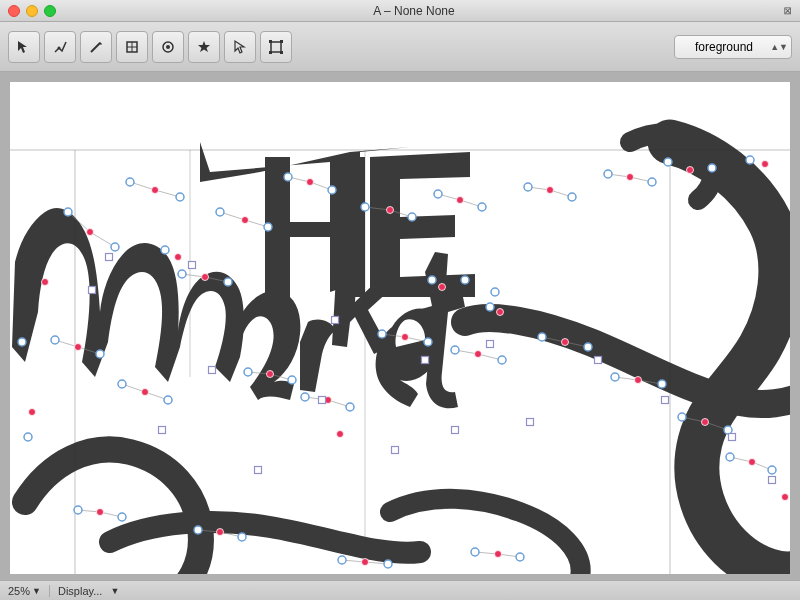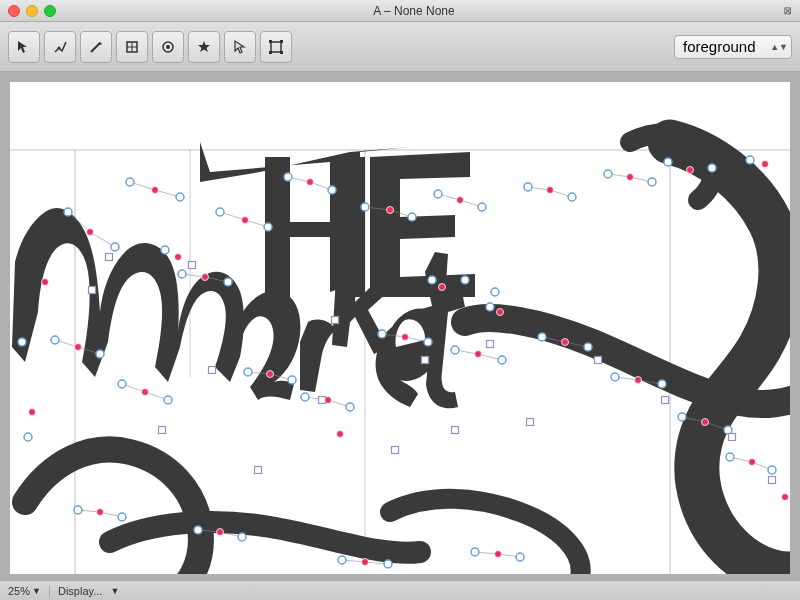--- a/index.html
+++ b/index.html
@@ -86,22 +86,22 @@
       position: relative;
       display: flex;
       align-items: center;
     }
     #layer-select-label {
       width: 118px;
       height: 24px;
       border: 1px solid #aaa;
       border-radius: 4px;
       background: linear-gradient(to bottom, #f8f8f8, #e8e8e8);
-      font-size: 15px;
-      padding: 0 8px;
+      font-size: 12px;
+      padding: 0 20px;
       display: flex;
       align-items: center;
     }
     #layer-select-arrow {
       position: absolute;
       right: 4px;
       font-size: 9px;
       color: #555;
       pointer-events: none;
     }

